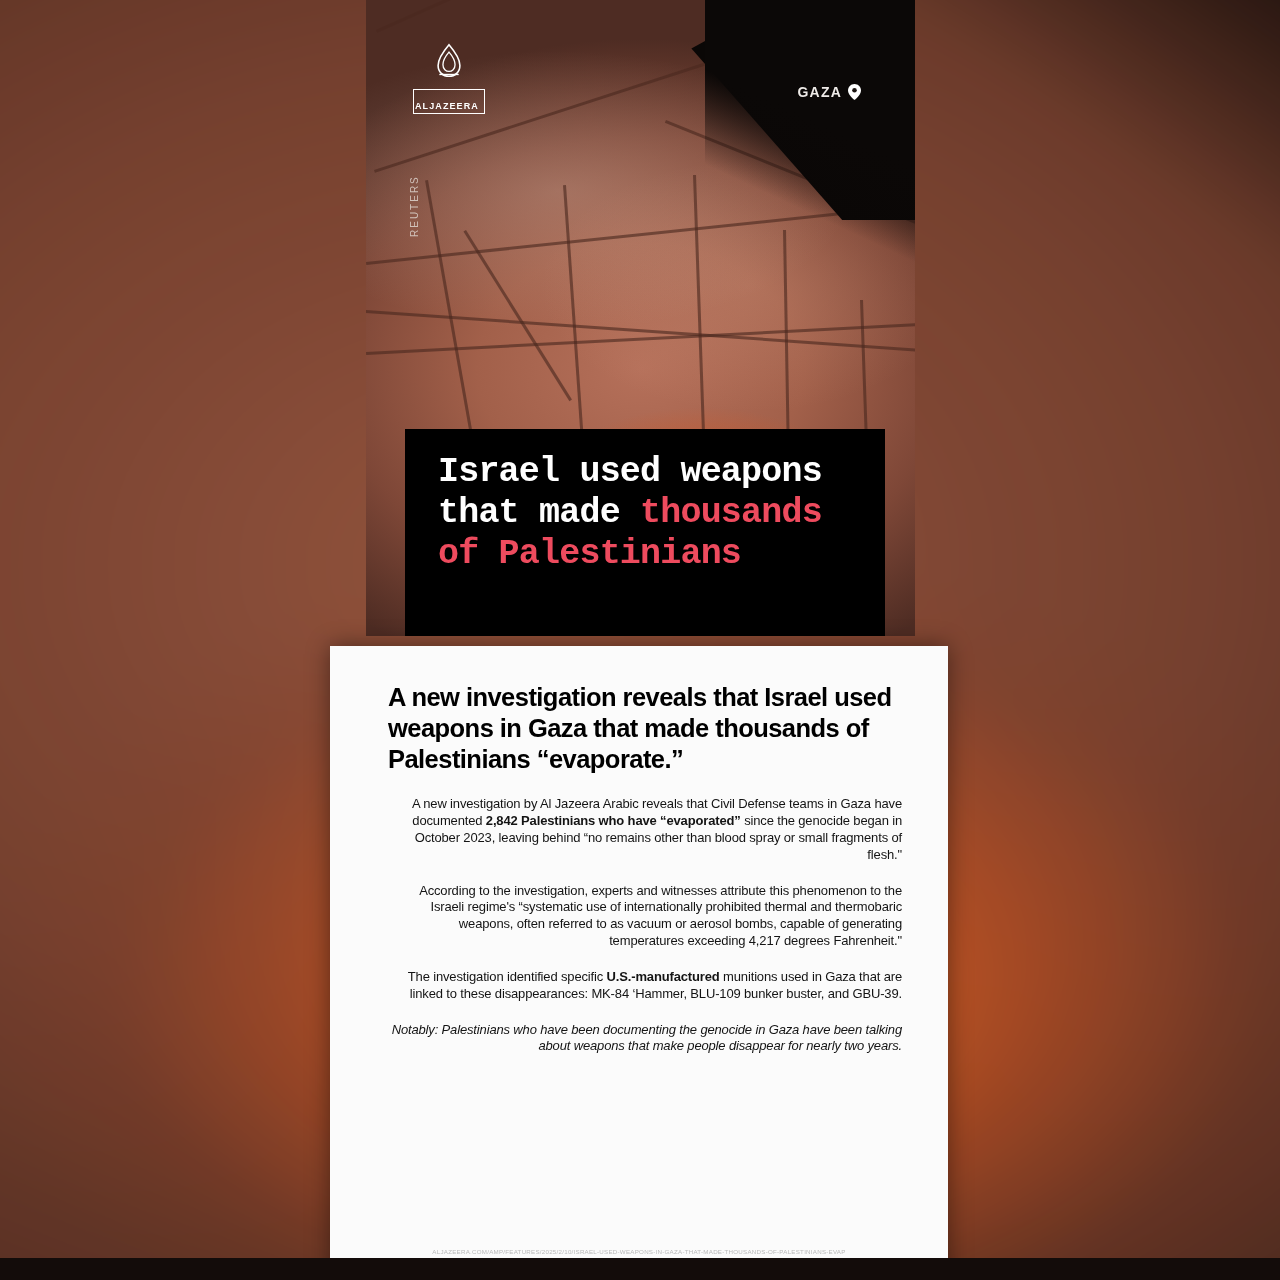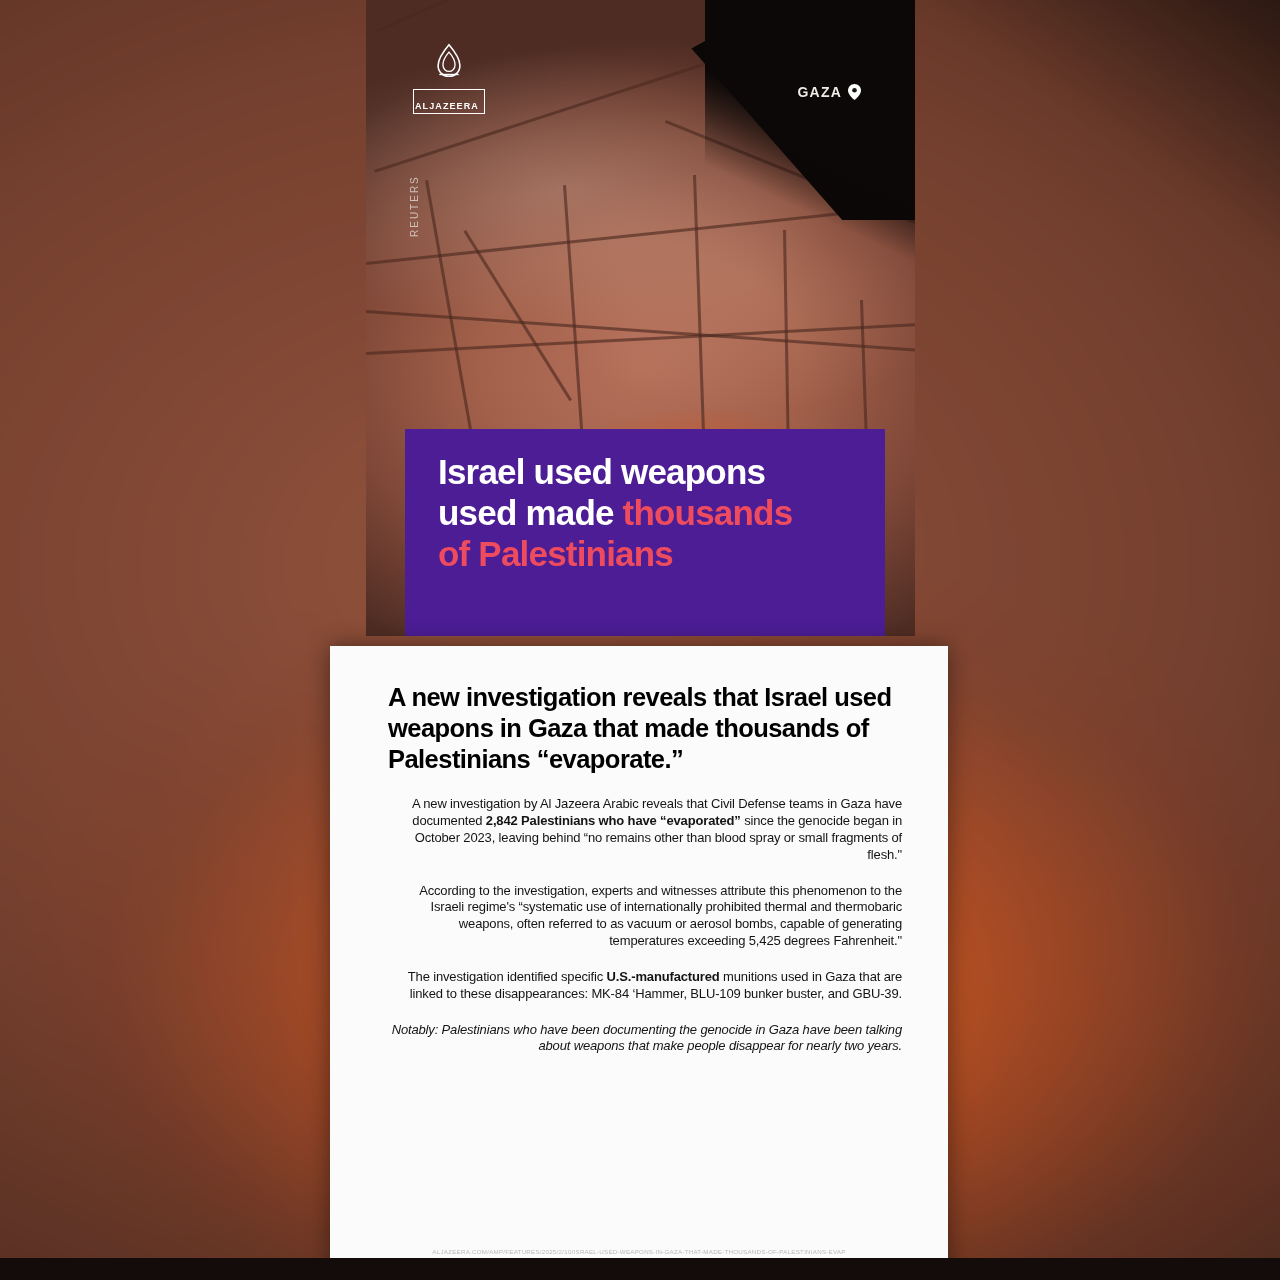--- a/index.html
+++ b/index.html
@@ -131,22 +131,23 @@
     transform-origin: left top;
     white-space: nowrap;
     opacity: .9;
   }
 
   
   .headline-plate {
     position: absolute;
     left: 405px; top: 429px;
     width: 480px; height: 207px;
-    background: #4c1d95;
+    background: #000000;
     padding: 23px 26px 0 33px;
+    font-family: Liberation Mono, monospace;
   }
   .headline {
     font-weight: 800;
     font-size: 35px;
     line-height: 1.17;
     letter-spacing: -0.8px;
     color: #ffffff;
   }
   .headline .hl-red { color: #ee4b5e; }
 
@@ -258,30 +259,30 @@
         <circle cx="6.5" cy="6.2" r="2.3" fill="#1b1411"></circle>
       </svg>
     </div>
   </div>
 
   <div class="reuters">REUTERS</div>
 
   <div class="headline-plate">
     <div class="headline">
       <div><span>Israel used weapons</span></div>
-      <div><span>used made </span><span class="hl-red">thousands</span></div>
+      <div><span>that made </span><span class="hl-red">thousands</span></div>
       <div><span class="hl-red">of Palestinians</span></div>
     </div>
   </div>
 
   <div class="card">
     <div class="card-title">A new investigation reveals that Israel used weapons in Gaza that made thousands of Palestinians “evaporate.”</div>
     <div id="paragraphs">
         <div class="para"><span>A new investigation by Al Jazeera Arabic reveals that Civil Defense teams in Gaza have documented </span><b>2,842 Palestinians who have “evaporated”</b><span> since the genocide began in October 2023, leaving behind “no remains other than blood spray or small fragments of flesh."</span></div>
-        <div class="para"><span>According to the investigation, experts and witnesses attribute this phenomenon to the Israeli regime's “systematic use of internationally prohibited thermal and thermobaric weapons, often referred to as vacuum or aerosol bombs, capable of generating temperatures exceeding 5,425 degrees Fahrenheit."</span></div>
+        <div class="para"><span>According to the investigation, experts and witnesses attribute this phenomenon to the Israeli regime's “systematic use of internationally prohibited thermal and thermobaric weapons, often referred to as vacuum or aerosol bombs, capable of generating temperatures exceeding 4,217 degrees Fahrenheit."</span></div>
         <div class="para"><span>The investigation identified specific </span><b>U.S.-manufactured</b><span> munitions used in Gaza that are linked to these disappearances: MK-84 ‘Hammer, BLU-109 bunker buster, and GBU-39.</span></div>
         <div class="para italic-para"><span>Notably: Palestinians who have been documenting the genocide in Gaza have been talking about weapons that make people disappear for nearly two years.</span></div>
       </div>
     <div class="card-footer">ALJAZEERA.COM/AMP/FEATURES/2025/2/10/ISRAEL-USED-WEAPONS-IN-GAZA-THAT-MADE-THOUSANDS-OF-PALESTINIANS-EVAPORATE</div>
   </div>
 
   <div class="bottom-strip"></div>
 </div>
 
 </body></html>

